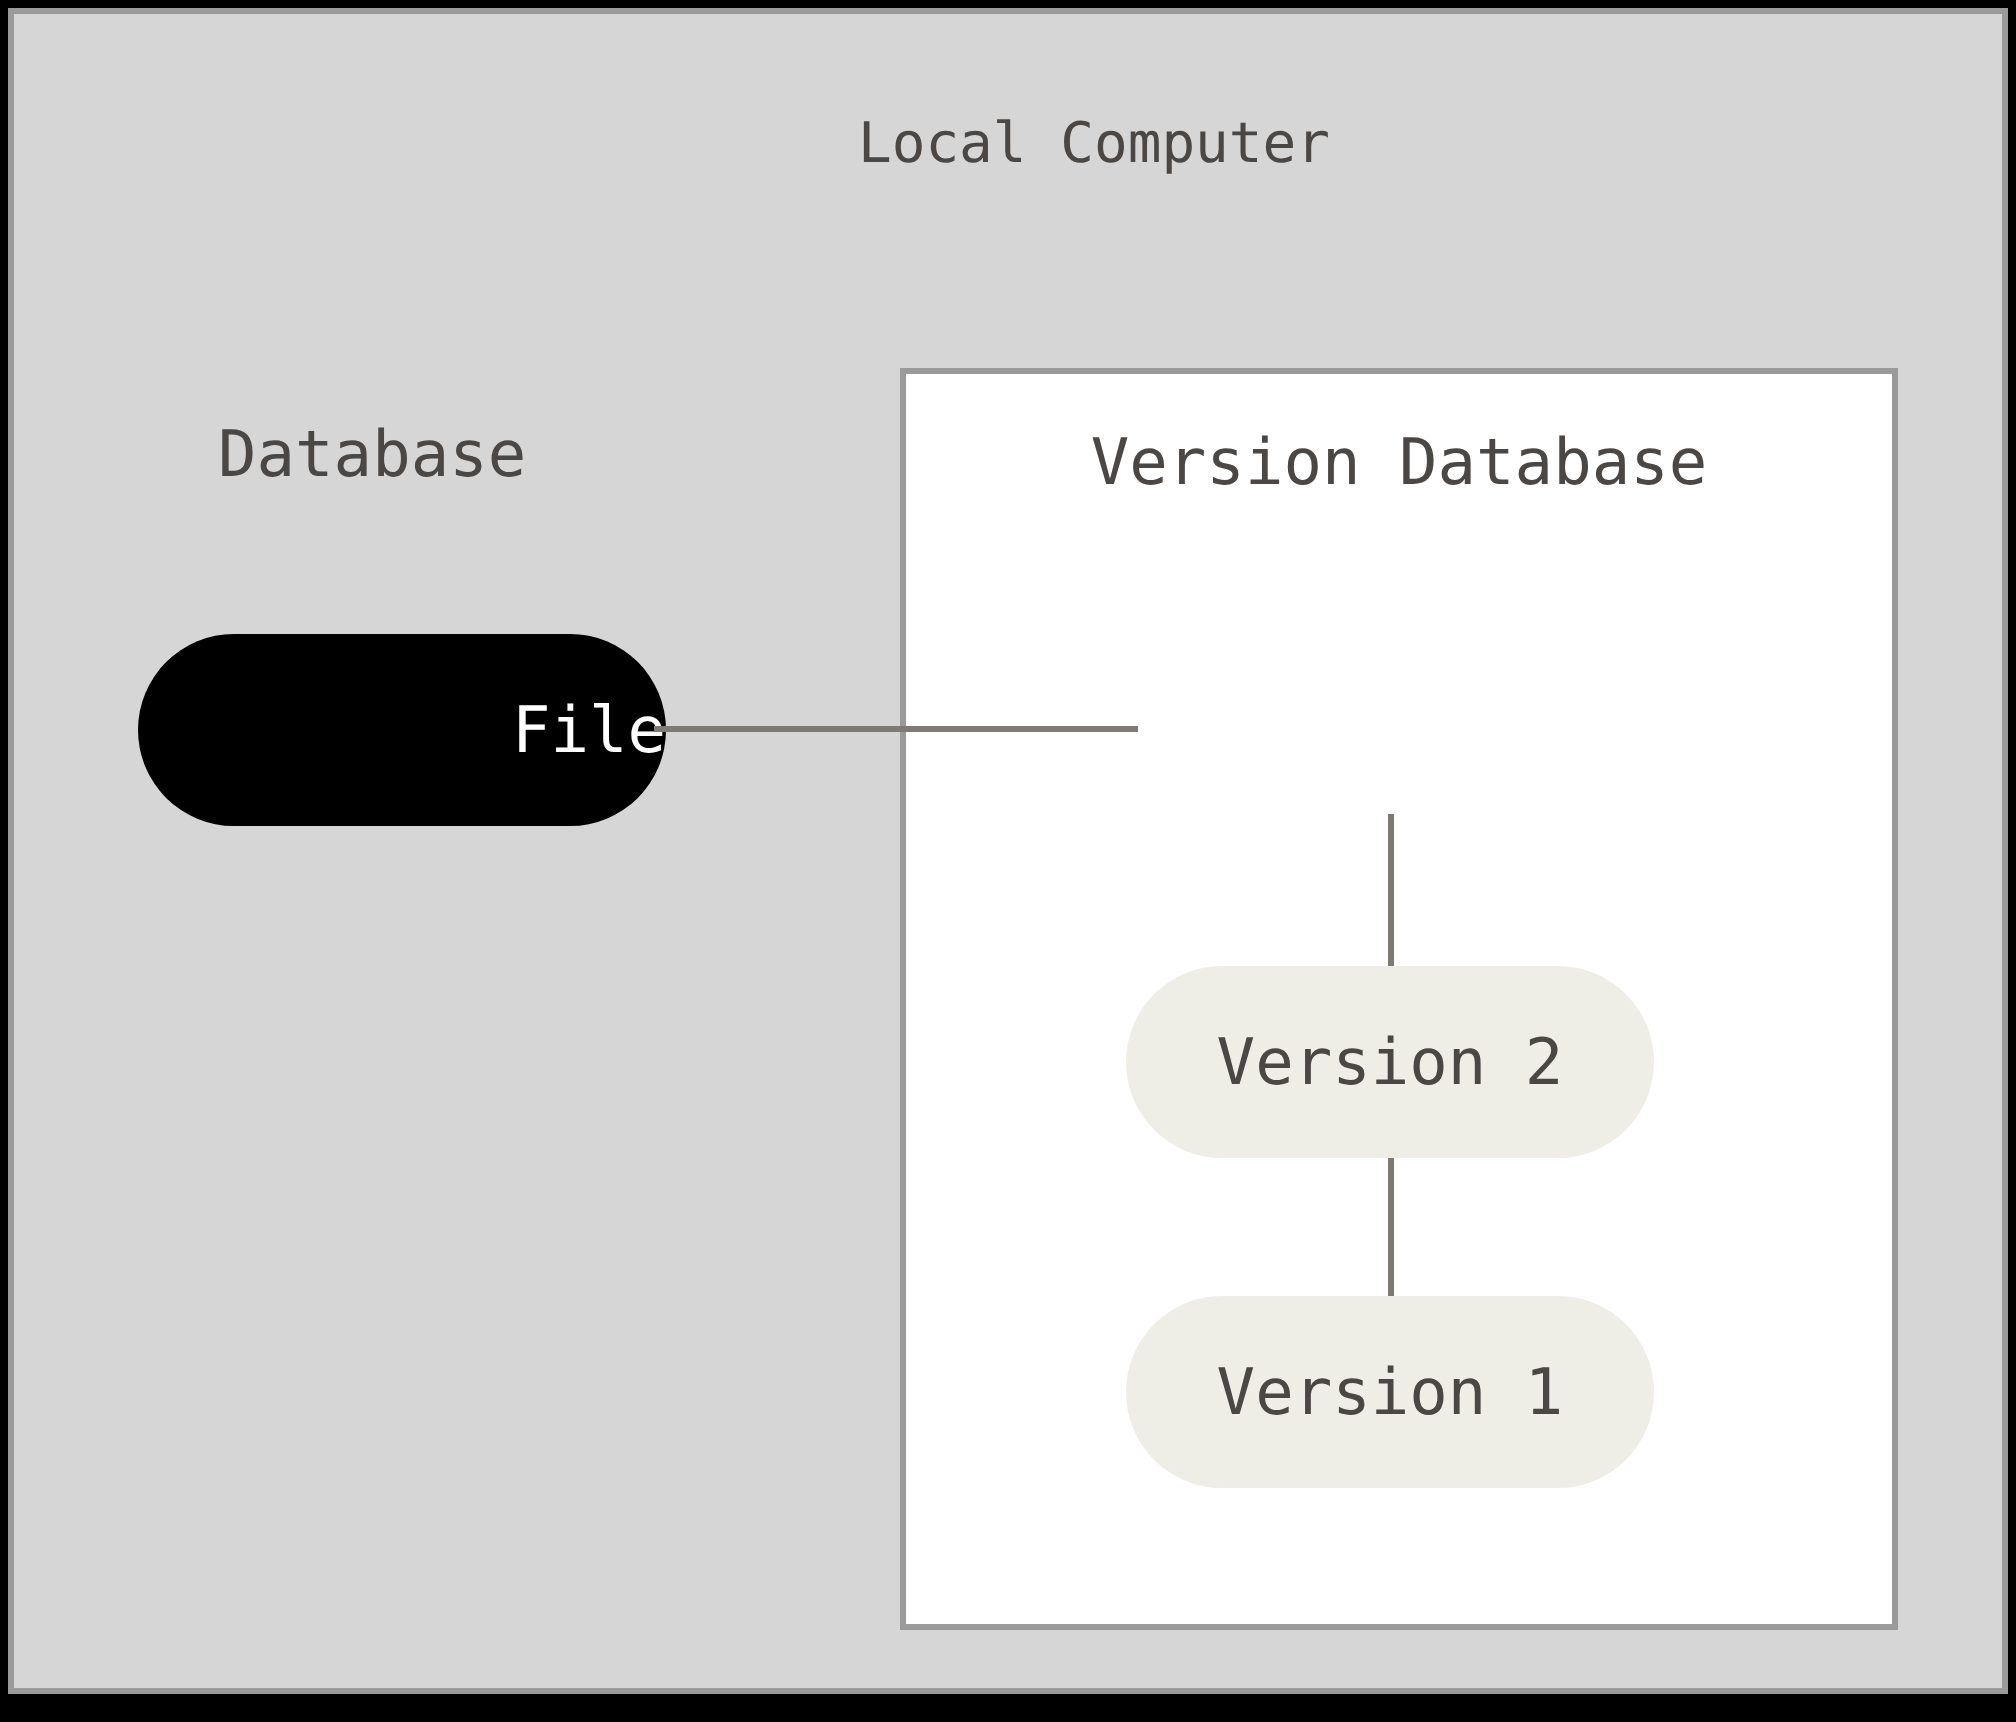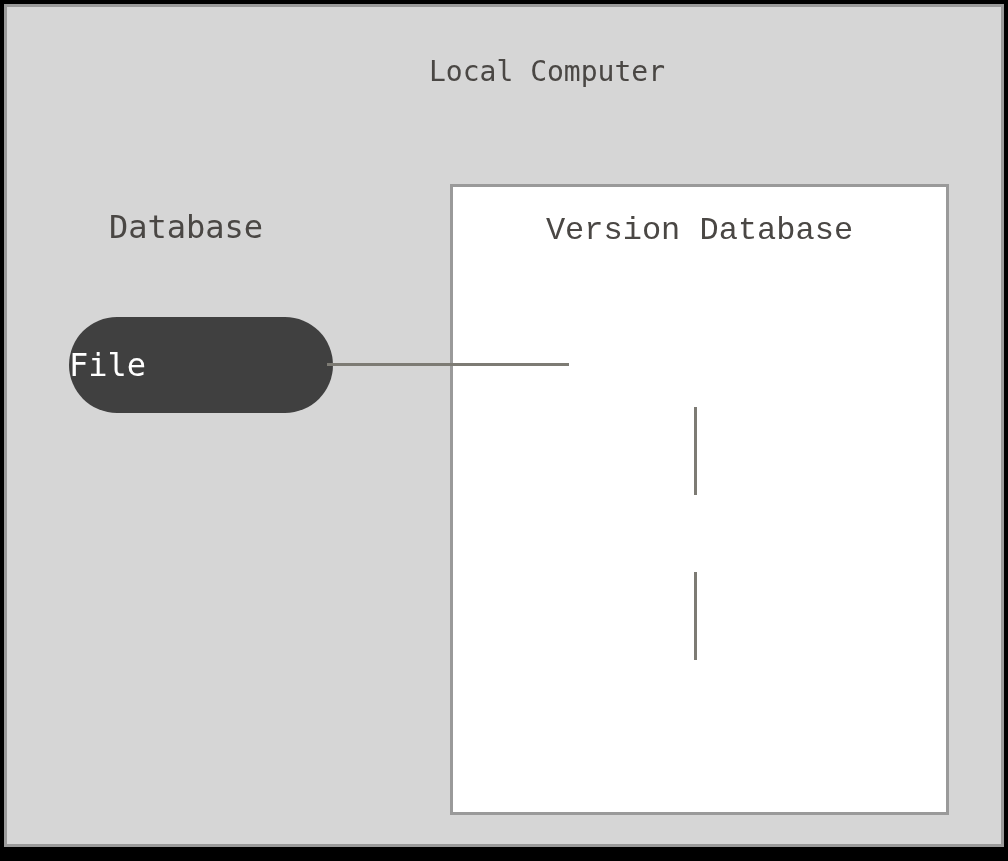--- a/index.html
+++ b/index.html
@@ -63,24 +63,24 @@
   }
 
   #file-node {
     position: absolute;
     left: 62px;
     top: 310px;
     width: 264px;
     height: 96px;
     box-sizing: border-box;
     border-radius: 48px;
-    background: #404040;
+    background: #000000;
     display: flex;
     align-items: center;
-    justify-content: flex-start;
+    justify-content: flex-end;
   }
   #file-node .node-label {
     font-size: 32px;
     line-height: 40px;
     color: #ffffff;
     white-space: pre;
   }
 
   
   #version-database-panel {
@@ -97,21 +97,20 @@
   #version-database-title {
     position: absolute;
     left: 0;
     top: 22px;
     width: 493px;
     text-align: center;
     font-size: 32px;
     line-height: 44px;
     color: #4a4744;
     white-space: pre;
-    font-family: Liberation Mono, monospace;
   }
 
   .version-node {
     position: absolute;
     left: 110px;
     width: 264px;
     height: 96px;
     box-sizing: border-box;
     border-radius: 48px;
     background: #efeee6;
@@ -175,20 +174,26 @@
 
     <div id="connector-file-version3"></div>
 
     <div id="version-database-panel">
 
       <div id="version-database-title">Version Database</div>
 
 
       <div class="connector-vertical" id="connector-v3-v2"></div>
 
+      <div class="version-node" id="version-node-2">
+        <span class="node-label">Version 2</span>
+      </div>
 
       <div class="connector-vertical" id="connector-v2-v1"></div>
 
+      <div class="version-node" id="version-node-1">
+        <span class="node-label">Version 1</span>
+      </div>
 
     </div>
 
   </div>
 </div>
 
 </body></html>

